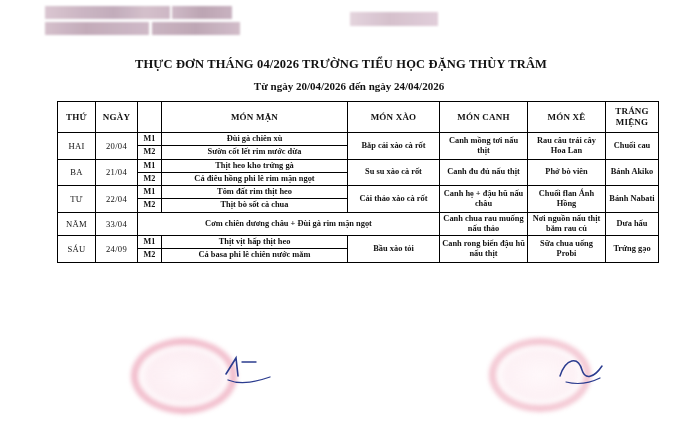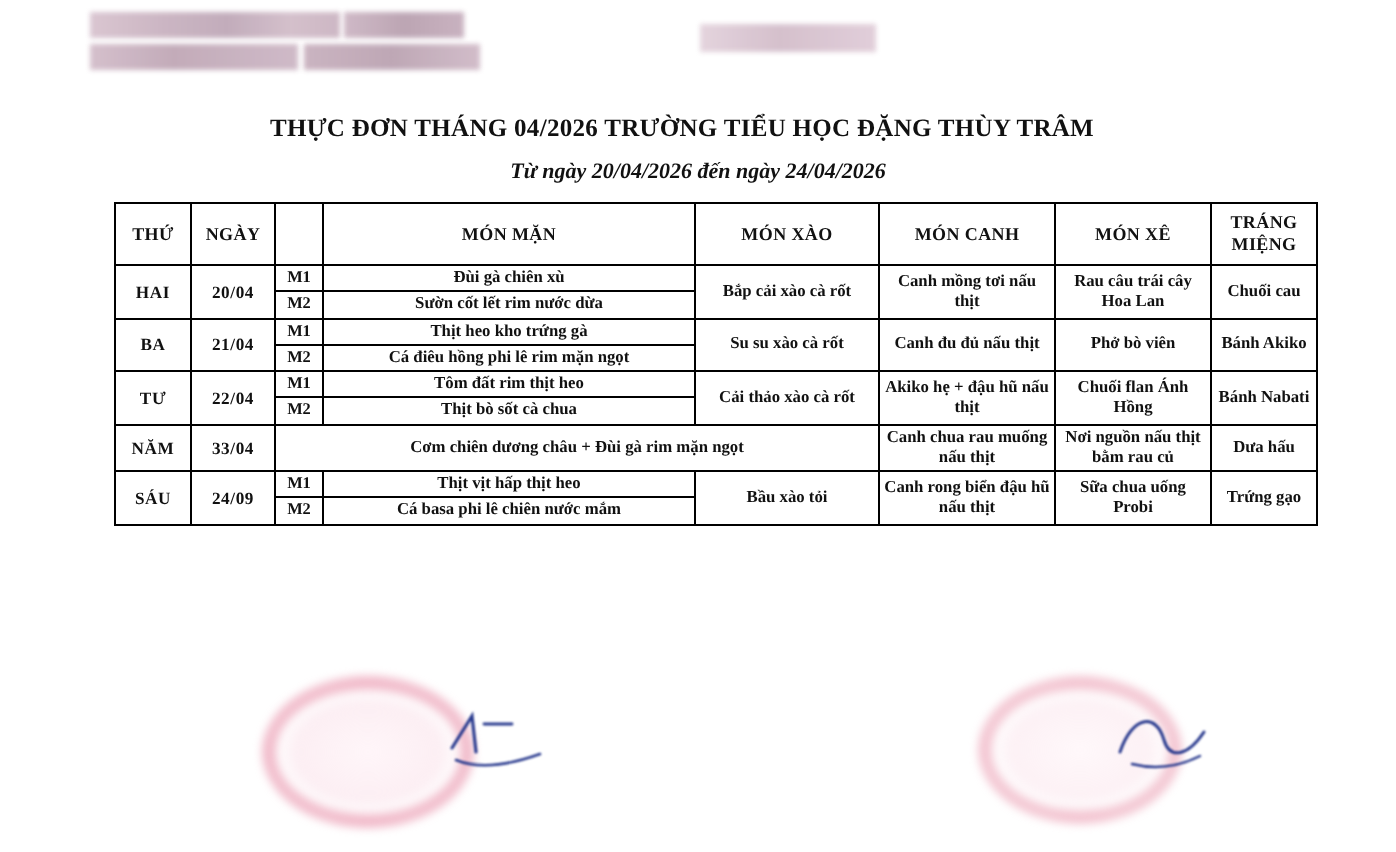--- a/index.html
+++ b/index.html
@@ -62,21 +62,20 @@
     letter-spacing: 0.15px;
   }
   .doc-subtitle {
     position: absolute;
     top: 80px;
     left: 0;
     width: 698px;
     text-align: center;
     font-size: 11px;
     font-weight: bold;
-    font-style: italic;
   }
 
   
   .menu-table {
     position: absolute;
     top: 101px;
     left: 57px;
     width: 585px;
     border-collapse: collapse;
     table-layout: fixed;
@@ -90,21 +89,21 @@
     vertical-align: middle;
     line-height: 1.22;
   }
   .menu-table thead th {
     font-weight: bold;
     font-size: 9px;
     height: 28px;
     letter-spacing: 0.2px;
   }
   td.day-cell, td.date-cell {
-    font-weight: bold;
+    font-weight: normal;
     font-size: 8.6px;
     letter-spacing: 0.3px;
   }
   td.meal-code {
     font-weight: bold;
     font-size: 8.2px;
   }
   td.dish {
     font-weight: bold;
     font-size: 8.4px;
@@ -215,34 +214,34 @@
       <td class="meal-code">M2</td>
       <td class="dish">Cá điêu hồng phi lê rim mặn ngọt</td>
     </tr>
 
     <tr>
       <td class="day-cell" rowspan="2">TƯ</td>
       <td class="date-cell" rowspan="2">22/04</td>
       <td class="meal-code">M1</td>
       <td class="dish">Tôm đất rim thịt heo</td>
       <td class="dish" rowspan="2">Cải thảo xào cà rốt</td>
-      <td class="dish" rowspan="2">Akiko hẹ + đậu hũ nấu thịt</td>
+      <td class="dish" rowspan="2">Canh hẹ + đậu hũ nấu châu</td>
       <td class="dish" rowspan="2">Chuối flan Ánh Hồng</td>
       <td class="dish" rowspan="2">Bánh Nabati</td>
     </tr>
     <tr>
       <td class="meal-code">M2</td>
       <td class="dish">Thịt bò sốt cà chua</td>
     </tr>
 
     <tr>
       <td class="day-cell">NĂM</td>
       <td class="date-cell">33/04</td>
       <td class="dish" colspan="3">Cơm chiên dương châu + Đùi gà rim mặn ngọt</td>
-      <td class="dish">Canh chua rau muống nấu thịt</td>
+      <td class="dish">Canh chua rau muống nấu thảo</td>
       <td class="dish">Nơi nguồn nấu thịt bằm rau củ</td>
       <td class="dish">Dưa hấu</td>
     </tr>
 
     <tr>
       <td class="day-cell" rowspan="2">SÁU</td>
       <td class="date-cell" rowspan="2">24/09</td>
       <td class="meal-code">M1</td>
       <td class="dish">Thịt vịt hấp thịt heo</td>
       <td class="dish" rowspan="2">Bầu xào tỏi</td>

